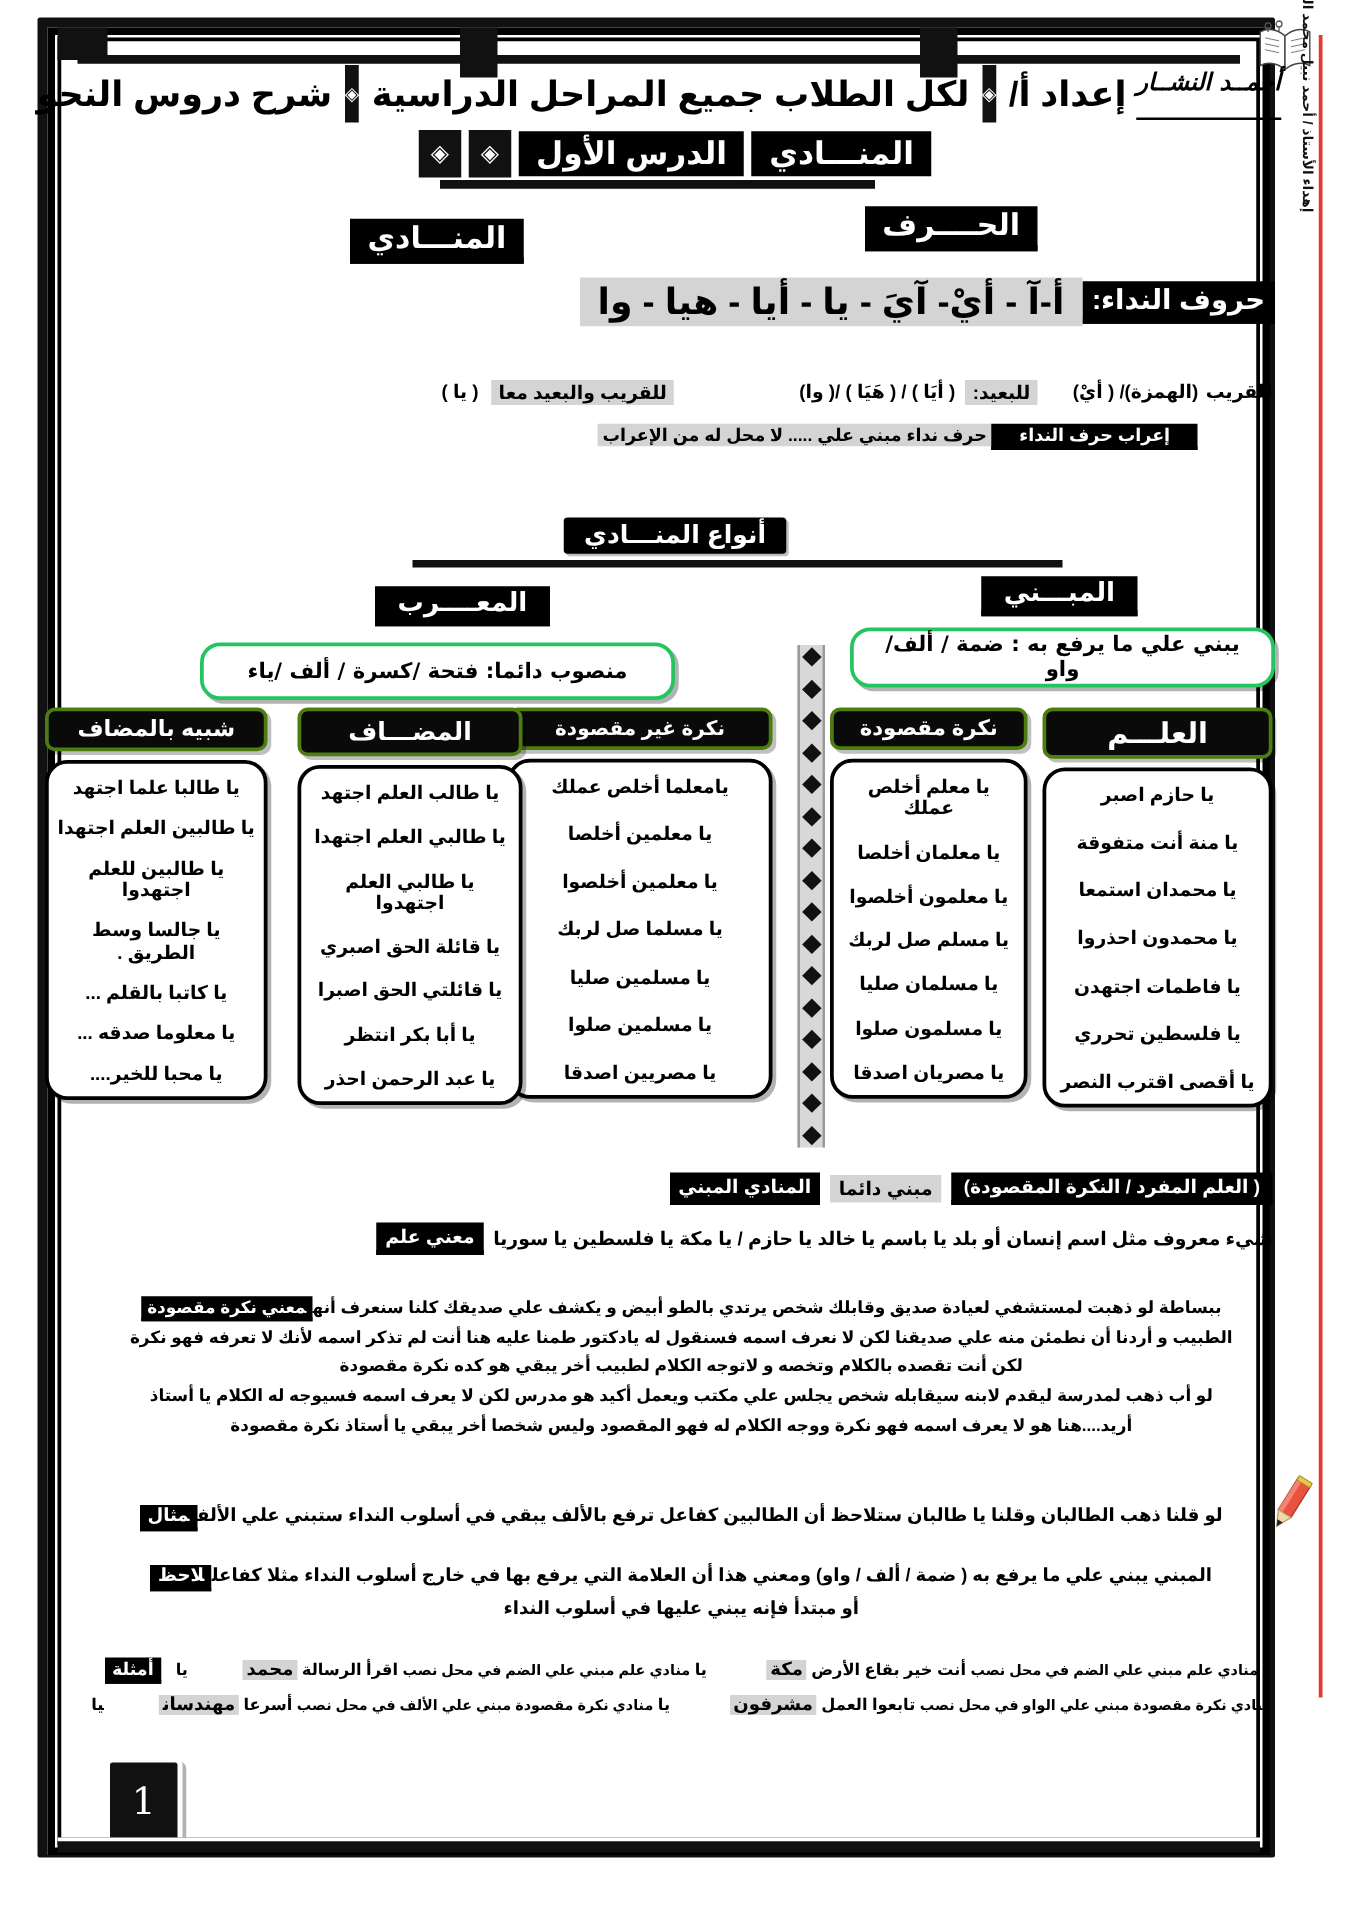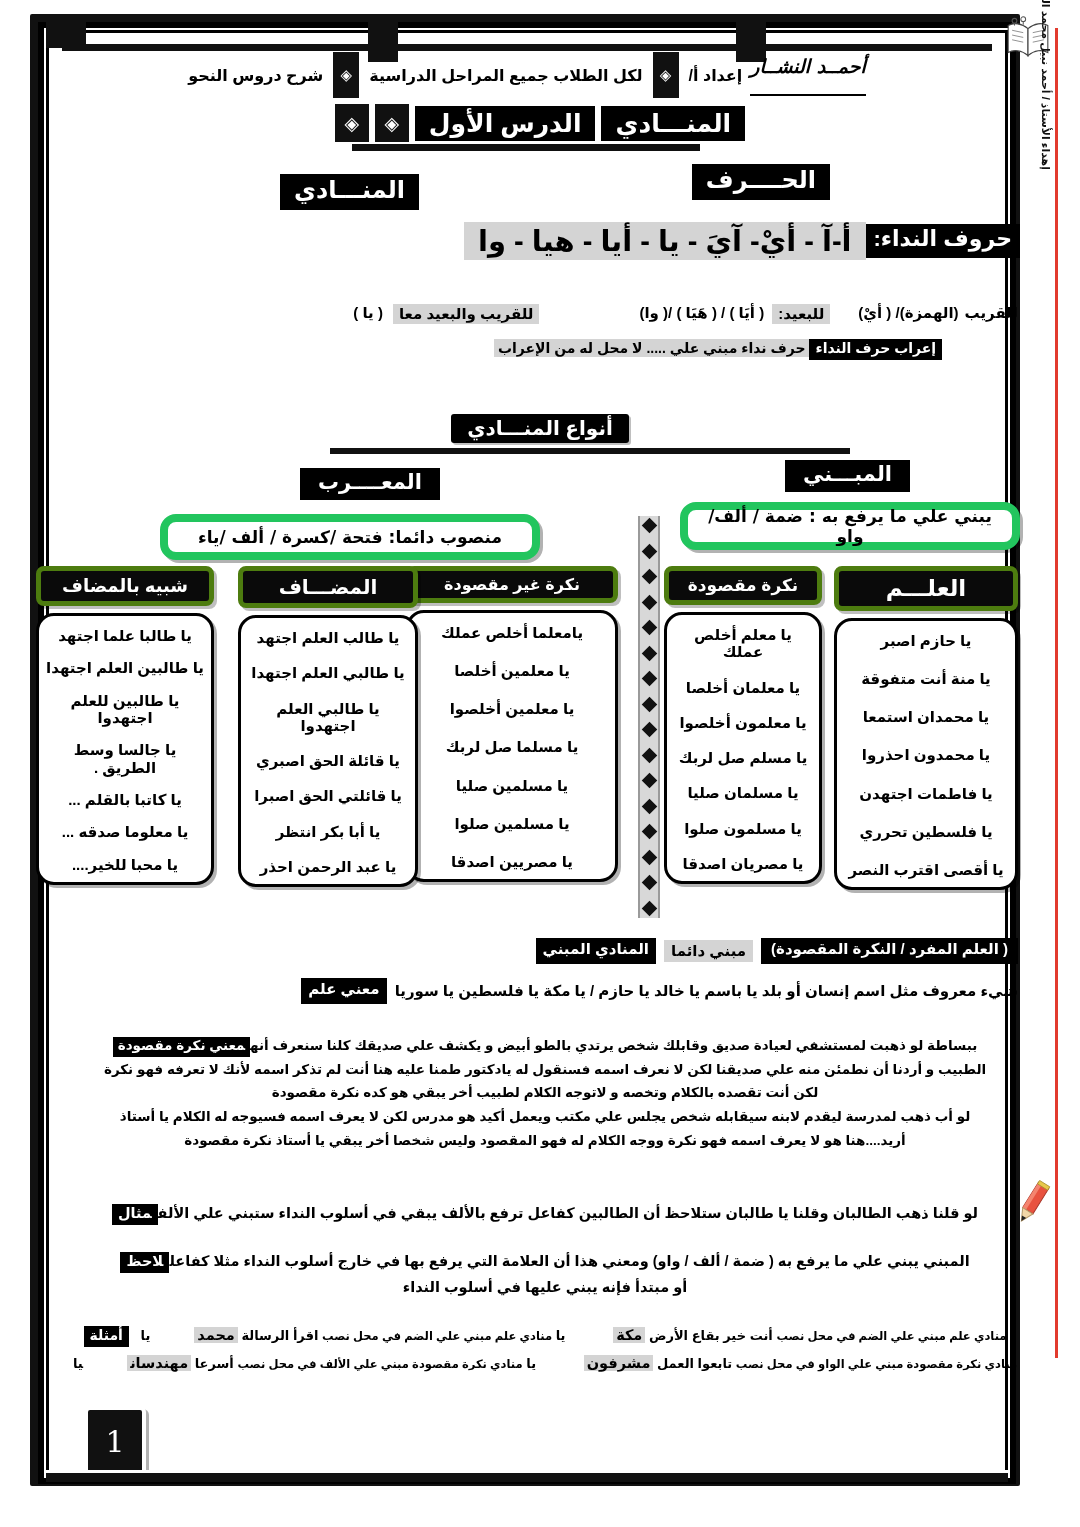--- a/index.html
+++ b/index.html
@@ -42,21 +42,21 @@
     padding:2px 10px;border-radius:3px;line-height:1.25;
     box-shadow:2px 2px 0 rgba(0,0,0,.25);
   }
   .gry{display:inline-block;background:#d4d4d4;color:#000;font-weight:bold;padding:1px 6px;}
 
   
   .hdr{
     position:absolute;left:62px;top:52px;width:930px;height:46px;
     display:flex;align-items:center;justify-content:center;gap:0;
   }
-  .hdr-txt{font-size:16px;font-weight:bold;white-space:nowrap;}
+  .hdr-txt{font-size:28px;font-weight:bold;white-space:nowrap;}
   .hdr-sep{
     width:26px;height:46px;background:#111;
     display:flex;align-items:center;justify-content:center;margin:0 10px;
   }
   .hdr-sep span{color:#fff;font-size:15px;}
   .hdr-sig{
     font-family:"DejaVu Serif",serif;font-style:italic;font-size:19px;
     font-weight:bold;white-space:nowrap;border-bottom:2px solid #000;padding-bottom:17px;
   }
   .hdr-rule{position:absolute;left:62px;top:44px;width:930px;height:7px;background:#111;}
@@ -82,36 +82,36 @@
   .huroof-row{position:absolute;right:60px;top:222px;display:flex;align-items:center;}
   .huroof-lbl{background:#000;color:#fff;font-size:22px;font-weight:bold;padding:2px 8px;border-bottom:4px solid #000;}
   .huroof-val{background:#d4d4d4;font-size:29px;font-weight:bold;padding:2px 14px;letter-spacing:1px;}
 
   
   .qb-row{position:absolute;right:62px;top:304px;width:830px;display:flex;justify-content:flex-start;gap:0;font-size:15px;font-weight:bold;}
   .qb-row .seg{white-space:nowrap;}
   .qb-gap1{width:28px;}
   .qb-gap2{width:100px;}
   .irab-row{position:absolute;right:62px;top:340px;width:600px;text-align:center;font-size:14px;font-weight:bold;}
-  .irab-lbl{background:#000;color:#fff;padding:1px 6px;border-bottom:3px solid #000;}
+  .irab-lbl{background:#000;color:#fff;padding:1px 22px;border-bottom:3px solid #000;}
   .irab-txt{background:#d4d4d4;padding:1px 4px;}
 
   
   .anwa{position:absolute;left:0;top:414px;width:1080px;text-align:center;}
   .anwa .blk{font-size:20px;padding:2px 16px;}
   .anwa-rule{position:absolute;left:330px;top:448px;width:520px;height:6px;background:#111;}
 
   
   .h-mabni{position:absolute;right:170px;top:462px;}
   .h-muarab{position:absolute;left:300px;top:470px;}
   .h2{background:#000;color:#fff;font-size:21px;font-weight:bold;padding:2px 18px;border-bottom:5px solid #000;}
 
   
   .note{
-    position:absolute;border:8px solid #22c55e;border-radius:16px;background:#fff;
+    position:absolute;border:3px solid #22c55e;border-radius:16px;background:#fff;
     box-shadow:3px 3px 0 rgba(0,0,0,.3);
     display:flex;align-items:center;justify-content:center;
     font-size:17px;font-weight:bold;font-family:"DejaVu Sans",sans-serif;
     padding:4px 10px;box-sizing:border-box;text-align:center;
   }
   .note-mabni{right:60px;top:502px;width:340px;height:48px;}
   .note-muarab{left:160px;top:514px;width:380px;height:46px;}
 
   
   .divider{
@@ -120,21 +120,21 @@
     display:flex;flex-direction:column;align-items:center;justify-content:space-between;
     padding:4px 0;box-sizing:border-box;
   }
   .divider i{display:block;width:11px;height:11px;background:#111;transform:rotate(45deg);}
 
   
   .cat{position:absolute;top:566px;}
   .cat-head{
     background:#0a0a0a;color:#fff;font-weight:bold;text-align:center;
     border-radius:8px;padding:4px 0;box-shadow:3px 3px 0 rgba(0,0,0,.25);
-    border:5px solid #4d7c0f;box-sizing:border-box;
+    border:3px solid #4d7c0f;box-sizing:border-box;
   }
   .cat-body{
     margin-top:7px;border:3px solid #000;border-radius:18px;background:#fff;
     box-shadow:3px 3px 0 rgba(0,0,0,.3);
     padding:10px 6px 8px;box-sizing:border-box;
     display:flex;flex-direction:column;justify-content:space-between;
     text-align:center;font-weight:bold;font-size:15px;line-height:1.15;
   }
   .cat-body div{padding:1px 0;}
 

